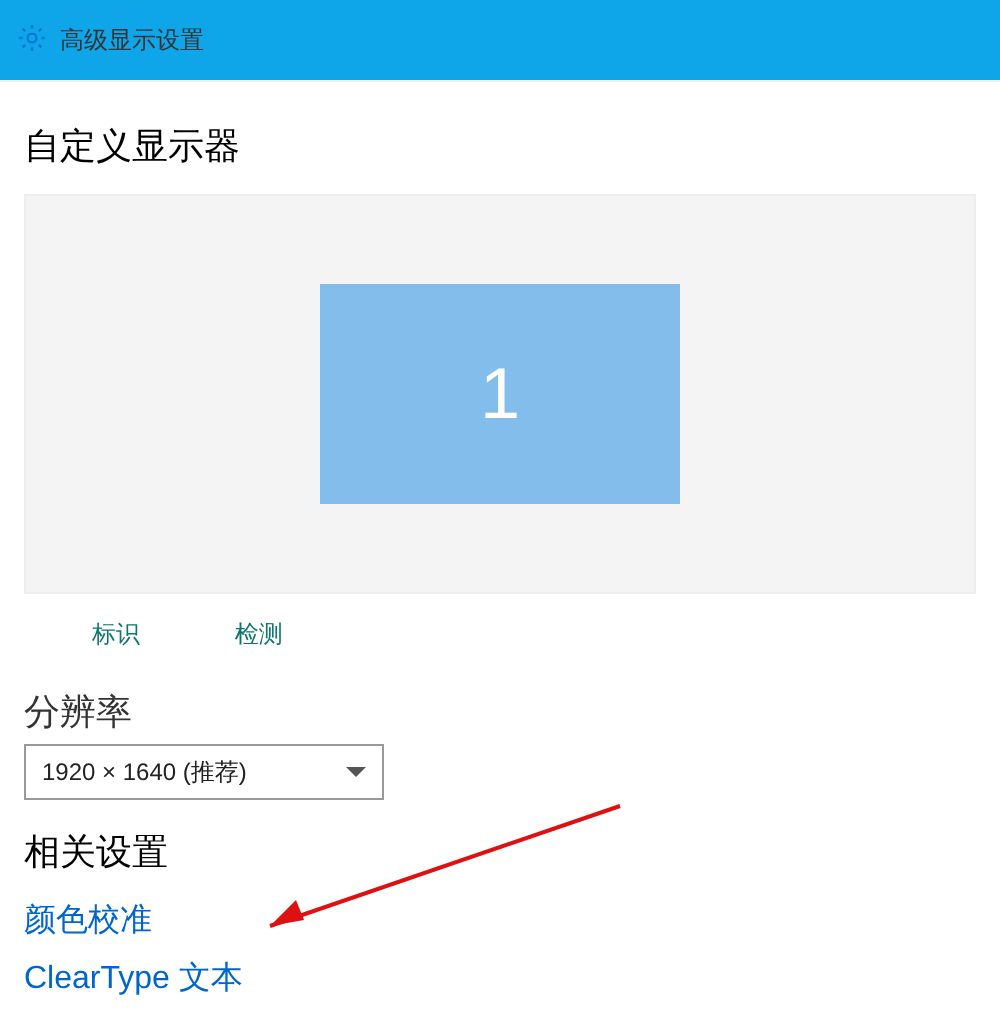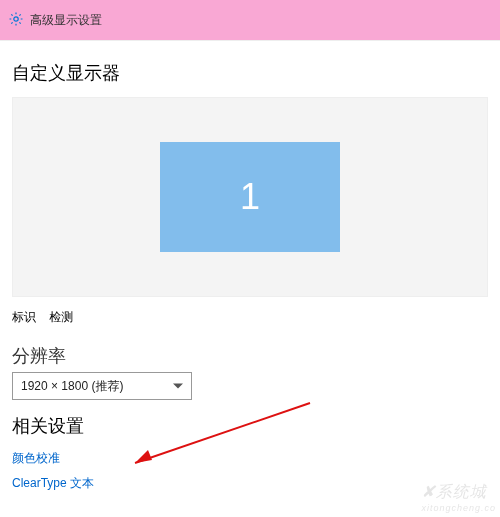--- a/index.html
+++ b/index.html
@@ -1,26 +1,26 @@
 <!DOCTYPE html>
 <html><head>
   <meta charset="utf-8">
   <style>
     * { margin: 0; padding: 0; box-sizing: border-box; }
     body { font-family: "Microsoft YaHei", "Segoe UI", sans-serif; font-size: 13px; background: #fff; color: #222; width: 500px; }
-    .header { height: 16px; display: flex; align-items: center; padding: 20px 8px; background: #f9a8d4; border-bottom: 1px solid #eee; }
+    .header { height: 16px; display: flex; align-items: center; padding: 20px 8px; background: #0ea5e9; border-bottom: 1px solid #eee; }
     .header svg { width: 16px; height: 16px; margin-right: 6px; }
     .header-title { font-size: 12px; color: #333; }
     .content { padding: 10px 12px 30px 12px; }
     h2.section { font-size: 18px; font-weight: 400; margin: 10px 0 12px 0; color: #000; font-family: Liberation Serif, serif; }
     .display-area { background: #f4f4f4; border: 1px solid #eee; height: 200px; display: flex; align-items: center; justify-content: center; margin-bottom: 12px; }
     .monitor-tile { width: 180px; height: 110px; background: #82bdec; color: #fff; display: flex; align-items: center; justify-content: center; font-size: 36px; font-weight: 300; }
     .links { font-size: 12px; margin-bottom: 18px; }
-    .links a { color: #000000; text-decoration: none; margin-right: 10px; cursor: pointer; }
-    .link { color: #0066cc; font-size: 12px; display: block; margin: 8px 0; cursor: pointer; }
+    .links a { color: #0f766e; text-decoration: none; margin-right: 10px; cursor: pointer; margin-left: 34px; }
+    .link { color: #0066cc; font-size: 16px; display: block; margin: 8px 0; cursor: pointer; }
     .label { font-size: 18px; color: #333; margin-bottom: 4px; }
     .select-row { margin-bottom: 14px; }
     .select-box { width: 180px; height: 28px; border: 1px solid #999; background: #fff; position: relative; display: flex; align-items: center; padding: 0 8px; font-size: 12px; cursor: pointer; }
     .select-box::after { content: ""; position: absolute; right: 8px; top: 50%; width: 0; height: 0; border-left: 5px solid transparent; border-right: 5px solid transparent; border-top: 5px solid #555; transform: translateY(-50%); }
     .btn-row { margin-bottom: 24px; }
     .btn { display: inline-block; width: 70px; height: 28px; line-height: 26px; text-align: center; font-size: 12px; background: #e5e5e5; border: 1px solid #ddd; color: #bdbdbd; margin-right: 10px; cursor: default; }
     .arrow-overlay { position: absolute; pointer-events: none; }
     .watermark { position: absolute; right: 4px; bottom: 4px; opacity: 0.15; font-size: 16px; font-style: italic; color: #555; letter-spacing: 1px; }
     .page-wrap { position: relative; width: 500px; height: 517px; overflow: hidden; }
   </style>
@@ -49,35 +49,31 @@
   </div>
 
   <div class="links">
     <a>标识</a>
     <a>检测</a>
   </div>
 
   <div class="select-row">
     <div class="label">分辨率</div>
     <div class="select-box">
-      <span>1920 × 1800 (推荐)</span>
+      <span>1920 × 1640 (推荐)</span>
     </div>
   </div>
 
 
   <h2 class="section">相关设置</h2>
 
   <a class="link">颜色校准</a>
   <a class="link">ClearType 文本</a>
 
 </div>
 
 <svg class="arrow-overlay" style="left:120px; top:398px;" width="200" height="80" viewBox="0 0 200 80">
   <line x1="190" y1="5" x2="15" y2="65" stroke="#d11" stroke-width="2"></line>
   <polygon points="15,65 28,52 32,62" fill="#d11"></polygon>
 </svg>
 
-<div class="watermark">
-  <span style="font-family:serif;">✘</span><span>系统城</span>
-  <div style="font-size:9px; letter-spacing:1px;">xitongcheng.co</div>
-</div>
 
 </div>
 
 </body></html>

